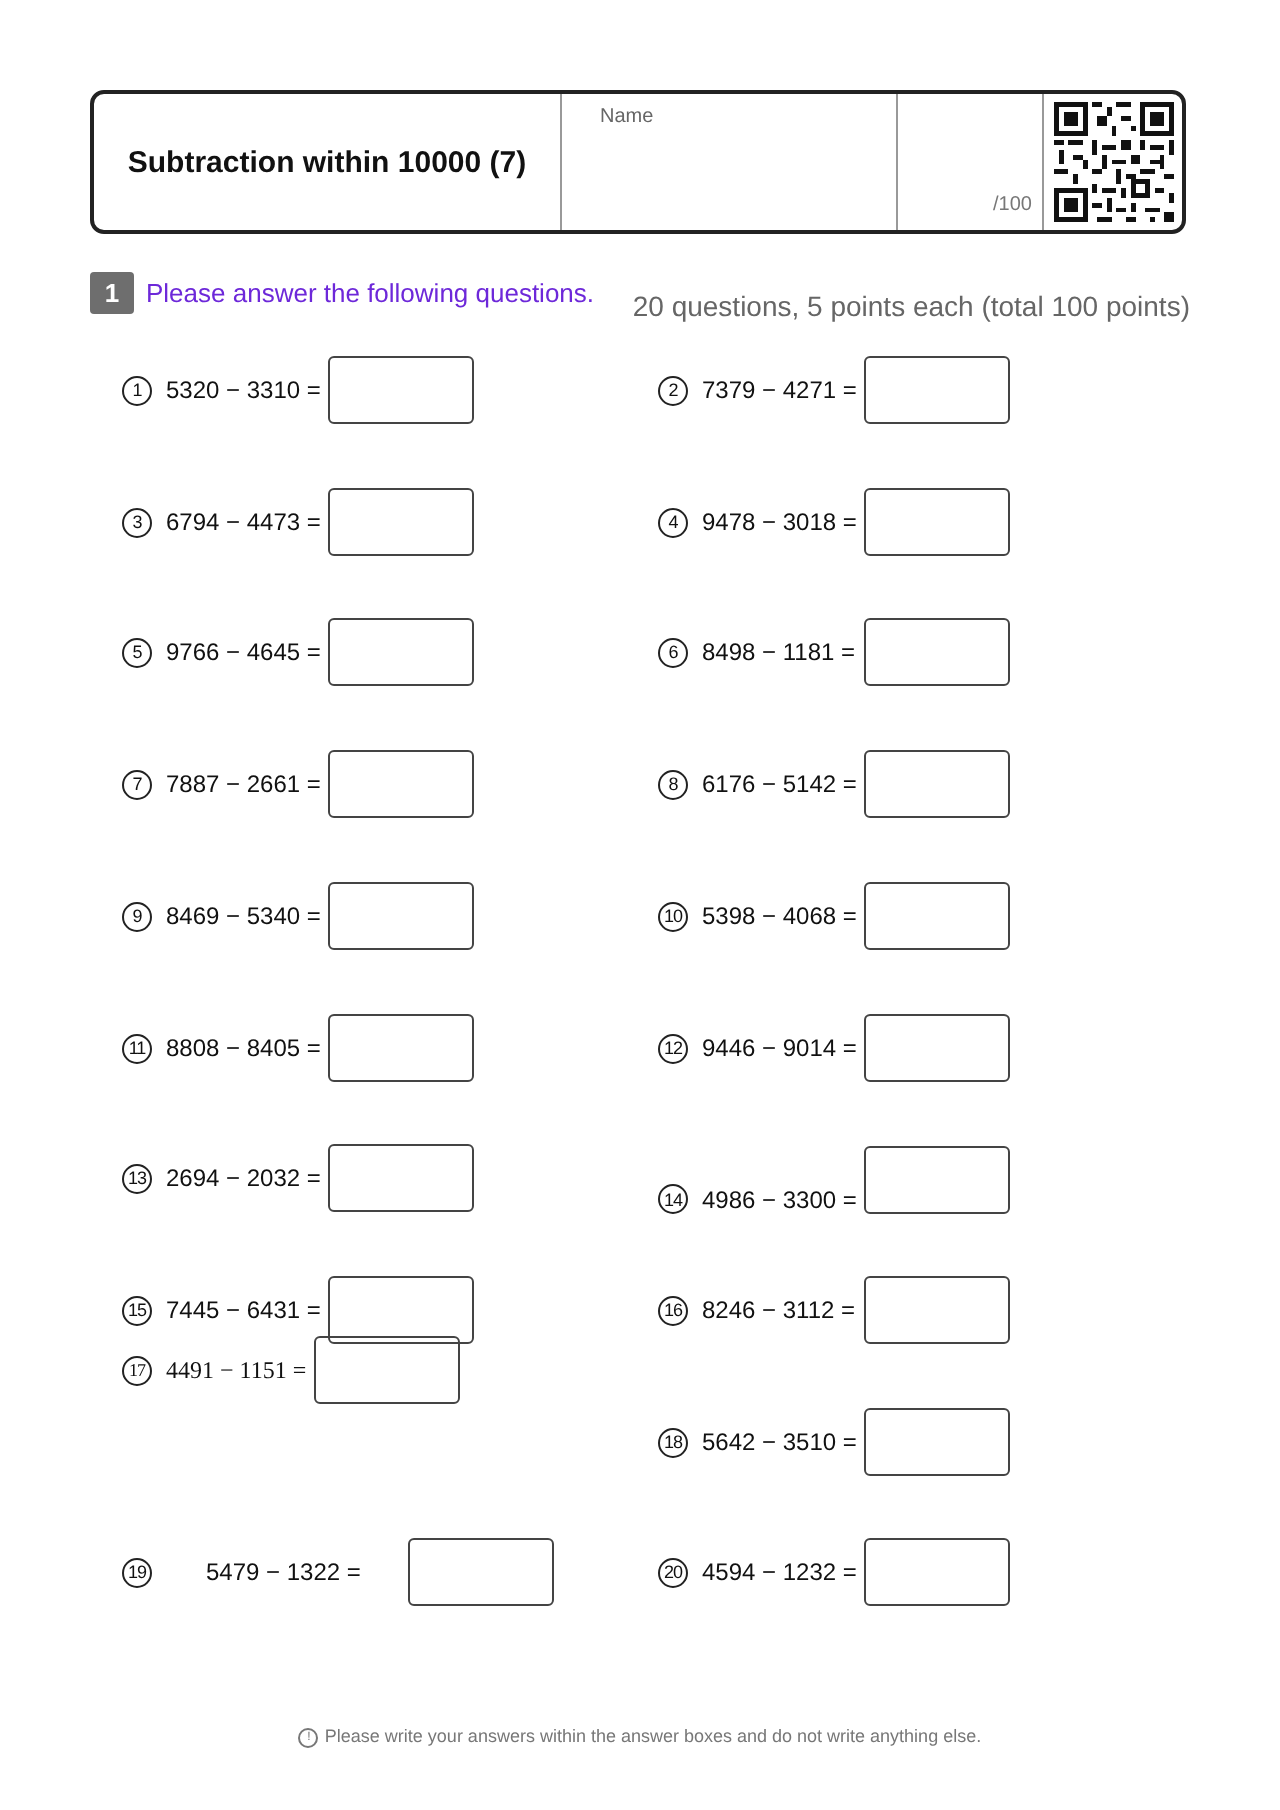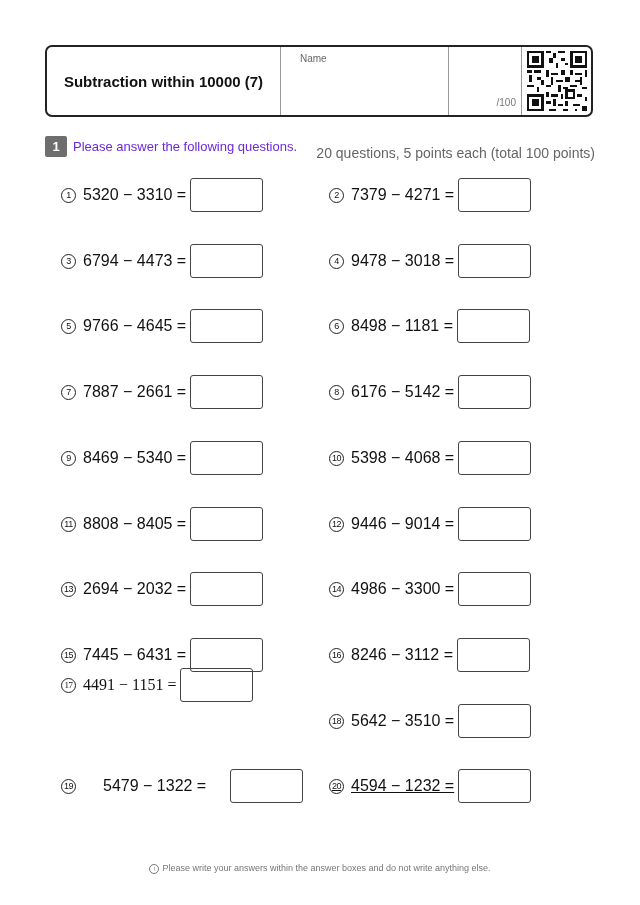--- a/index.html
+++ b/index.html
@@ -10,21 +10,21 @@
   .h-name .lbl { position:absolute; left:6px; top:6px; font-size:10px; color:#666;margin-left:13px; }
   .h-score { width:72px; border-right:1px solid #999; position:relative; }
   .h-score .lbl { position:absolute; right:5px; bottom:7px; font-size:10px; color:#777; }
   .h-qr { flex:1; display:flex; align-items:center; justify-content:center; }
   .qr { width:60px; height:60px; }
   .sec-num { position:absolute; left:45px; top:136px; width:22px; height:21px; background:#6e6e6e; color:#fff; font-weight:bold; font-size:13px; display:flex; align-items:center; justify-content:center; border-radius:2px; }
   .sec-text { position:absolute; left:73px; top:139px; font-size:13px; color:#6d28d9; }
   .sec-info { position:absolute; right:45px; top:145px; font-size:14px; color:#666; }
   .prob { position:absolute; height:36px; display:flex; align-items:center; }
   .circ { width:15px; height:15px; border:1px solid #222; border-radius:50%; box-sizing:border-box; font-size:9px; display:flex; align-items:center; justify-content:center; margin-right:7px; letter-spacing:-0.5px; }
-  .expr { font-size:16px; color:#111; white-space:nowrap; }
+  .expr { font-size:12px; color:#111; white-space:nowrap; }
   .box { width:73px; height:34px; border:1.5px solid #444; border-radius:3px; box-sizing:border-box; margin-left:4px; }
   .footer { position:absolute; left:0; width:640px; top:863px; text-align:center; font-size:9px; color:#777; }
   .footer .ic { display:inline-block; width:8px; height:8px; border:1px solid #777; border-radius:50%; font-size:6px; line-height:8px; text-align:center; vertical-align:middle; margin-right:3px; }
 </style>
 </head>
 <body>
 
 <div class="header">
   <div class="h-title">Subtraction within 10000 (7)</div>
   <div class="h-name">
@@ -160,21 +160,21 @@
     <div class="prob" style="left: 329px; top: 506px;">
     <span class="circ">12</span>
     <span class="expr">9446 − 9014 =</span>
     <span class="box"></span>
   </div>
     <div class="prob" style="left: 61px; top: 571px;">
     <span class="circ">13</span>
     <span class="expr">2694 − 2032 =</span>
     <span class="box"></span>
   </div>
-    <div class="prob" style="left: 329px; top: 571px;">
+    <div class="prob" style="left: 329px; top: 571px; align-items: flex-end;">
     <span class="circ">14</span>
     <span class="expr">4986 − 3300 =</span>
     <span class="box"></span>
   </div>
     <div class="prob" style="left: 61px; top: 637px;">
     <span class="circ">15</span>
     <span class="expr">7445 − 6431 =</span>
     <span class="box"></span>
   </div>
     <div class="prob" style="left: 329px; top: 637px;">
@@ -190,21 +190,21 @@
     <div class="prob" style="left: 329px; top: 703px;">
     <span class="circ">18</span>
     <span class="expr">5642 − 3510 =</span>
     <span class="box"></span>
   </div>
     <div class="prob" style="left: 61px; top: 768px; gap: 20px;">
     <span class="circ">19</span>
     <span class="expr">5479 − 1322 =</span>
     <span class="box"></span>
   </div>
-    <div class="prob" style="left: 329px; top: 768px; text-decoration: underline;">
+    <div class="prob" style="left: 329px; top: 768px;">
     <span class="circ">20</span>
     <span class="expr">4594 − 1232 =</span>
     <span class="box"></span>
   </div>
   </div>
 
 <div class="footer">
   <span class="ic">!</span><span>Please write your answers within the answer boxes and do not write anything else.</span>
 </div>
 

